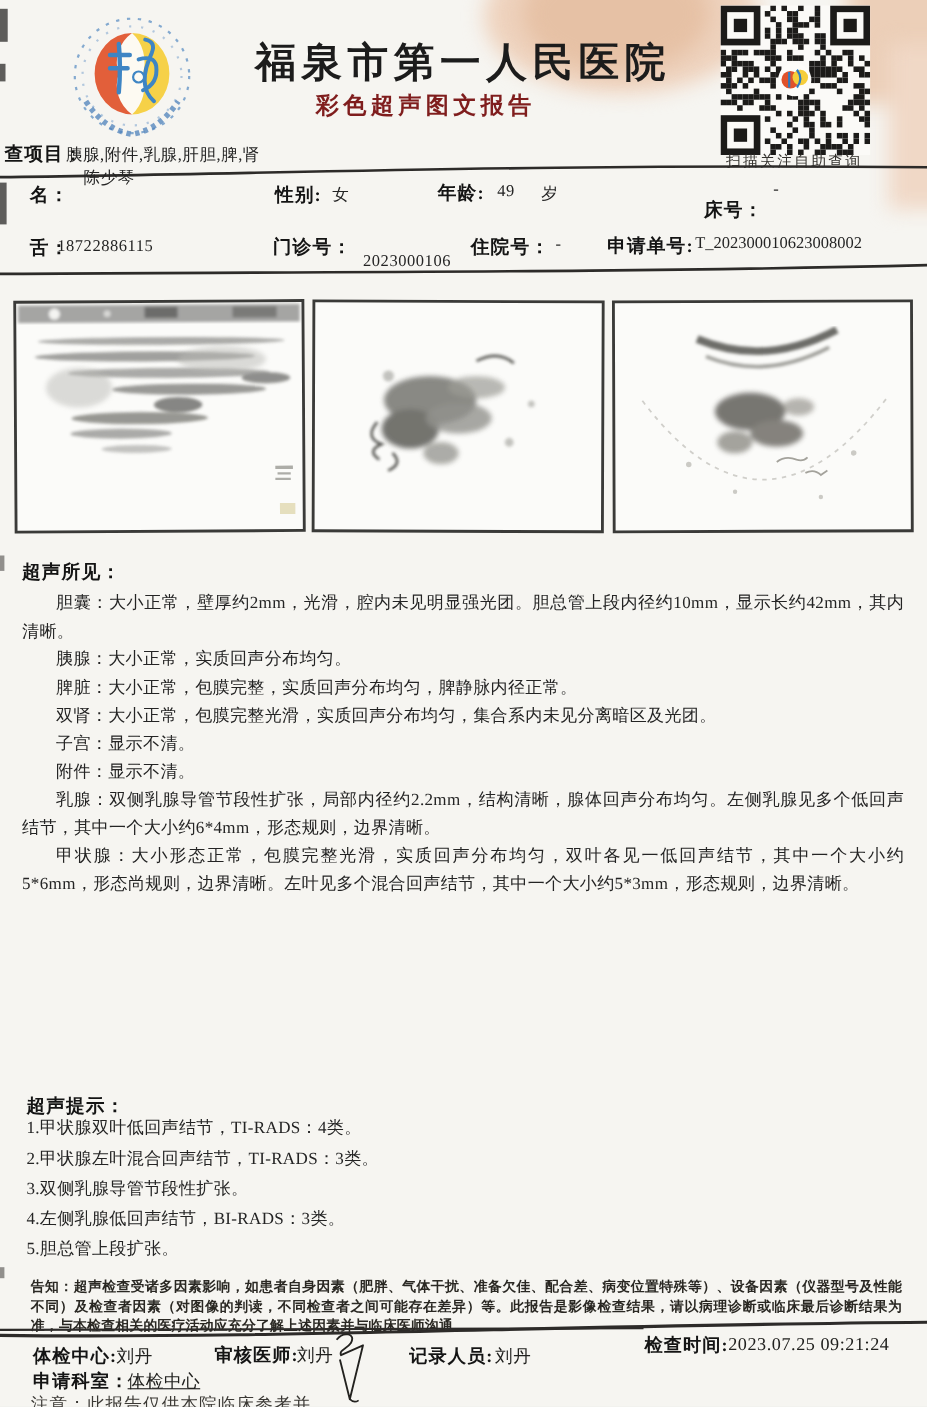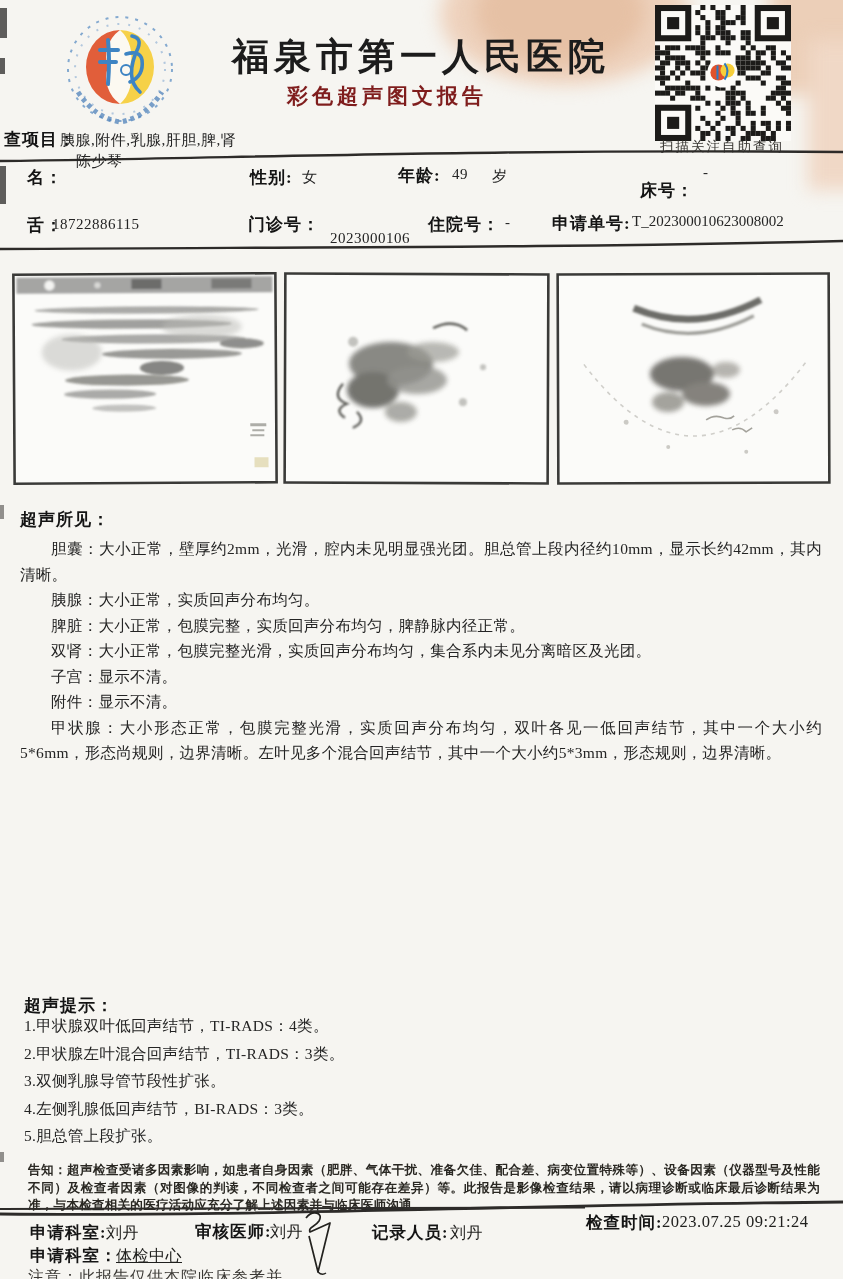--- a/index.html
+++ b/index.html
@@ -445,20 +445,21 @@
   </svg>
 
   <div class="abs sec-title" style="left:20px;top:508px;">超声所见：</div>
   <div class="abs findings-text" style="left:20px;top:536px;width:802px;">
     <div class="para">胆囊：大小正常，壁厚约2mm，光滑，腔内未见明显强光团。胆总管上段内径约10mm，显示长约42mm，其内清晰。</div>
     <div class="para">胰腺：大小正常，实质回声分布均匀。</div>
     <div class="para">脾脏：大小正常，包膜完整，实质回声分布均匀，脾静脉内径正常。</div>
     <div class="para">双肾：大小正常，包膜完整光滑，实质回声分布均匀，集合系内未见分离暗区及光团。</div>
     <div class="para">子宫：显示不清。</div>
     <div class="para">附件：显示不清。</div>
+    <div class="para">乳腺：双侧乳腺导管节段性扩张，局部内径约2.2mm，结构清晰，腺体回声分布均匀。左侧乳腺见多个低回声结节，其中一个大小约6*4mm，形态规则，边界清晰。</div>
     <div class="para">甲状腺：大小形态正常，包膜完整光滑，实质回声分布均匀，双叶各见一低回声结节，其中一个大小约5*6mm，形态尚规则，边界清晰。左叶见多个混合回声结节，其中一个大小约5*3mm，形态规则，边界清晰。</div>
   </div>
 
   <div class="abs sec-title" style="left:24px;top:994px;">超声提示：</div>
   <div class="abs" style="left:24px;top:1012px;width:790px;">
     <div class="imp-item">1.甲状腺双叶低回声结节，TI-RADS：4类。</div>
     <div class="imp-item">2.甲状腺左叶混合回声结节，TI-RADS：3类。</div>
     <div class="imp-item">3.双侧乳腺导管节段性扩张。</div>
     <div class="imp-item">4.左侧乳腺低回声结节，BI-RADS：3类。</div>
     <div class="imp-item">5.胆总管上段扩张。</div>
@@ -466,21 +467,21 @@
 
   <div class="abs disclaimer" style="left:28px;top:1162px;width:792px;">告知：超声检查受诸多因素影响，如患者自身因素（肥胖、气体干扰、准备欠佳、配合差、病变位置特殊等）、设备因素（仪器型号及性能不同）及检查者因素（对图像的判读，不同检查者之间可能存在差异）等。此报告是影像检查结果，请以病理诊断或临床最后诊断结果为准，与本检查相关的医疗活动应充分了解上述因素并与临床医师沟通。</div>
 
   <svg class="rule" style="top:1203px;height:10px;" width="843" height="10">
     <path d="M0,6 L585,4.5" stroke-width="2"></path>
   </svg>
   <svg class="rule" style="top:1196px;height:24px;" width="843" height="24">
     <path d="M0,18 C250,21 500,9 843,6" stroke-width="2.8"></path>
   </svg>
 
-  <div class="abs foot-lbl" style="left:30px;top:1222px;">申请科室:</div>
+  <div class="abs foot-lbl" style="left:30px;top:1222px;">体检中心:</div>
   <div class="abs foot-val" style="left:106px;top:1223px;">刘丹</div>
   <div class="abs foot-lbl" style="left:195px;top:1221px;">审核医师:</div>
   <div class="abs foot-val" style="left:270px;top:1222px;">刘丹</div>
 
   <svg class="abs" style="left:300px;top:1212px;" width="40" height="66" viewBox="0 0 40 66">
     <path d="M6,6 C12,-2 24,0 19,9 C15,15 8,15 10,20 L30,11 L18,60 L9,24" fill="none" stroke="#23221f" stroke-width="1.7" stroke-linejoin="round"></path>
     <path d="M18,60 q4,4 8,1" fill="none" stroke="#23221f" stroke-width="1.5"></path>
   </svg>
 
   <div class="abs foot-lbl" style="left:372px;top:1222px;">记录人员:</div>

